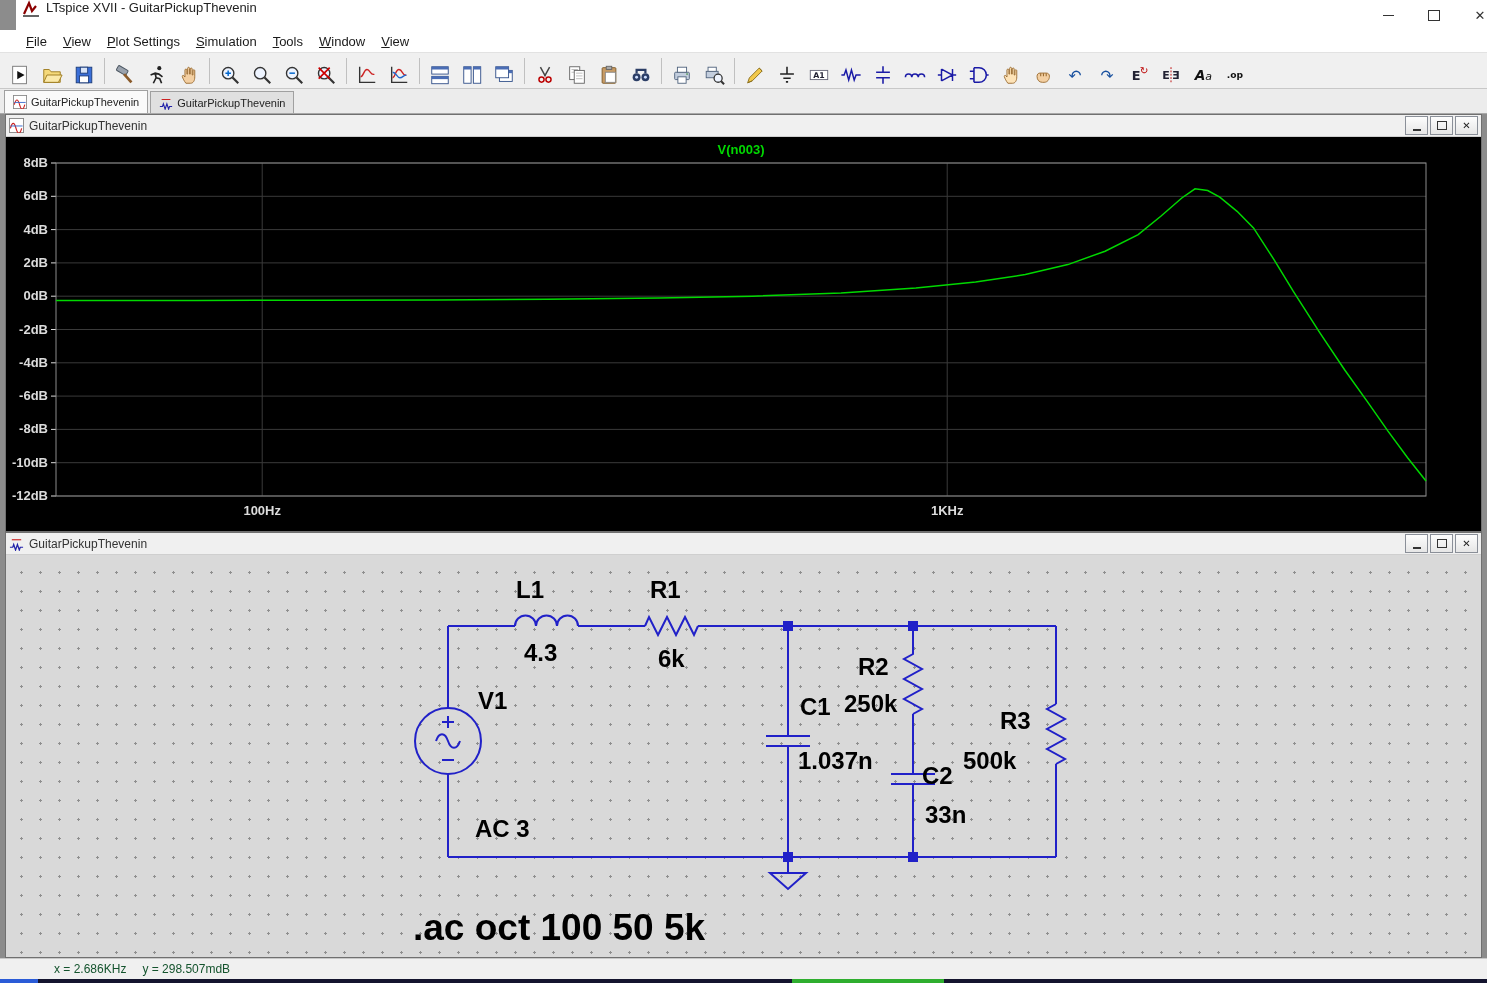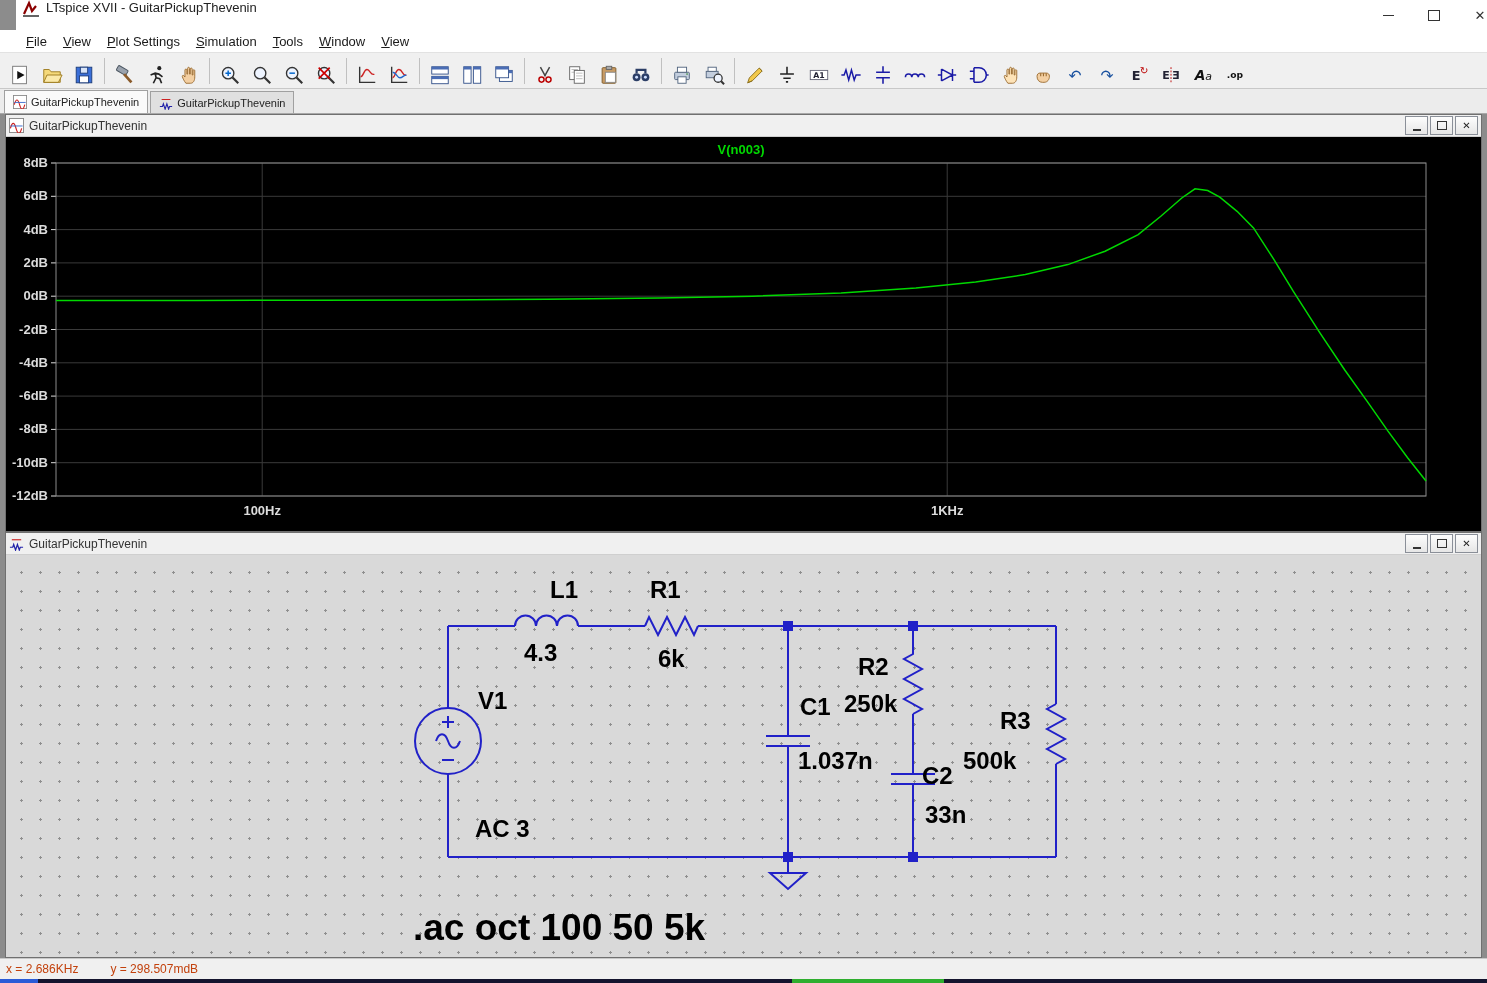--- a/index.html
+++ b/index.html
@@ -58,23 +58,23 @@
 
   .schem-canvas{position:relative;width:1475px;height:402px;background-color:#d9d9d9;
                 background-image:radial-gradient(#8f8f8f 1px, transparent 1.4px);
                 background-size:19px 19px;background-position:6px 8px;}
   #schem-svg{position:absolute;left:0;top:0;}
   .slabel{position:absolute;font-weight:700;font-size:24px;color:#000;white-space:nowrap;line-height:26px;}
   .sdirective{position:absolute;font-weight:700;font-size:37px;color:#000;white-space:nowrap;}
 
   
   .statusbar{position:absolute;left:0;top:958px;width:1487px;height:21px;background:#f0f0f0;
-             border-top:1px solid #c8c8c8;display:flex;align-items:center;font-size:12px;color:#c2410c;box-sizing:border-box;}
+             border-top:1px solid #c8c8c8;display:flex;align-items:center;font-size:12px;color:#14532d;box-sizing:border-box;padding-left:48px;}
   .statusbar span{margin-left:6px;}
-  .statusbar span + span{margin-left:32px;}
+  .statusbar span + span{margin-left:16px;}
 
   
   .taskbar-sliver{position:absolute;left:0;top:979px;width:1487px;height:4px;background:#14142e;}
   .tb-blue{position:absolute;left:0;top:0;width:38px;height:4px;background:#2a5bd7;display:block;}
   .tb-green{position:absolute;left:792px;top:0;width:152px;height:4px;background:#2fae2f;display:block;}
 </style>
 </head>
 <body>
 
 <div id="app">
@@ -567,21 +567,21 @@
         <g fill="#2121c8" stroke="none">
           <rect x="777" y="66" width="10" height="10"></rect>
           <rect x="902" y="66" width="10" height="10"></rect>
           <rect x="777" y="297" width="10" height="10"></rect>
           <rect x="902" y="297" width="10" height="10"></rect>
         </g>
       </svg>
 
       <div class="slabel" style="left:472px;top:133px">V1</div>
       <div class="slabel" style="left:469px;top:261px">AC 3</div>
-      <div class="slabel" style="left:544px;top:22px">L1</div>
+      <div class="slabel" style="left:510px;top:22px">L1</div>
       <div class="slabel" style="left:518px;top:85px">4.3</div>
       <div class="slabel" style="left:644px;top:22px">R1</div>
       <div class="slabel" style="left:652px;top:91px">6k</div>
       <div class="slabel" style="left:794px;top:139px">C1</div>
       <div class="slabel" style="left:792px;top:193px">1.037n</div>
       <div class="slabel" style="left:852px;top:99px">R2</div>
       <div class="slabel" style="left:838px;top:136px">250k</div>
       <div class="slabel" style="left:916px;top:208px">C2</div>
       <div class="slabel" style="left:919px;top:247px">33n</div>
       <div class="slabel" style="left:994px;top:153px">R3</div>

